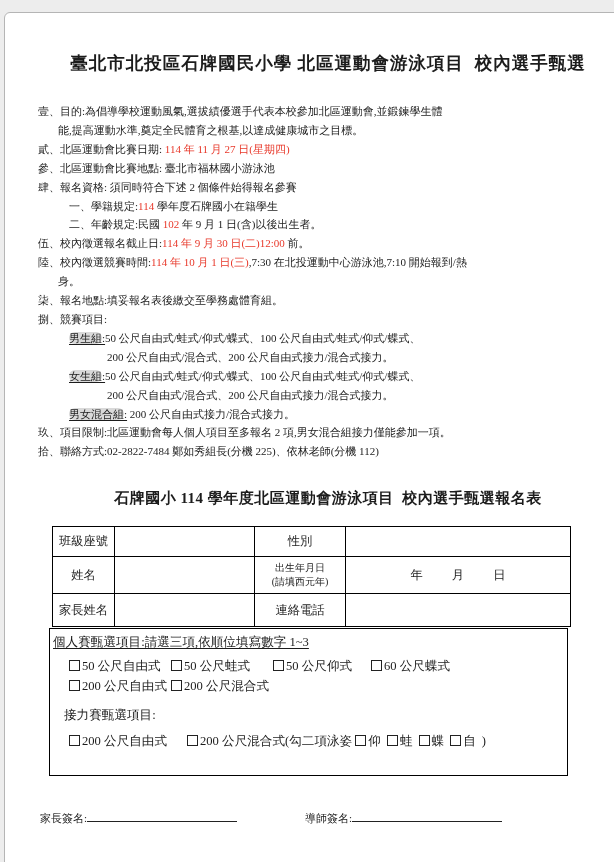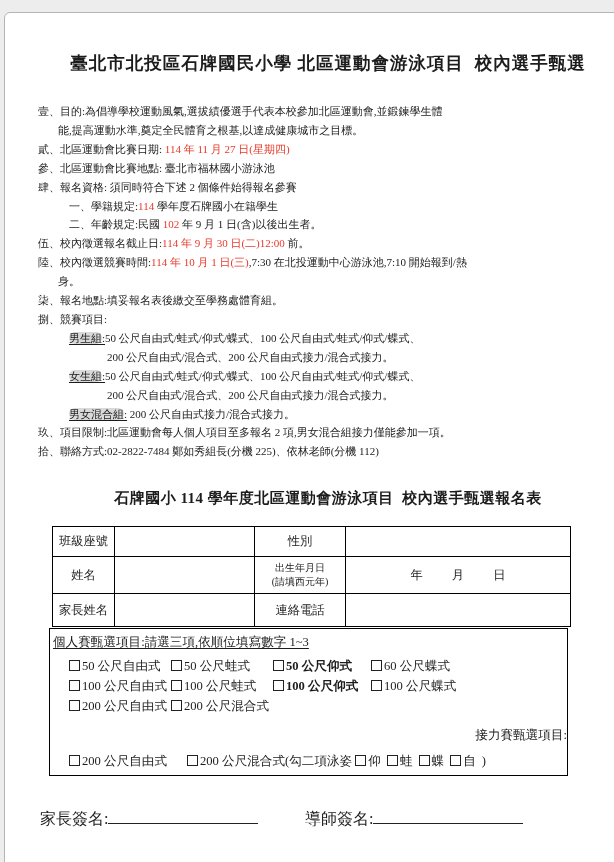--- a/index.html
+++ b/index.html
@@ -47,30 +47,30 @@
   .dob-small { font-size:10px; line-height:14px; }
   .ymd { word-spacing:26px; font-size:13px; }
   .sel-box {
     position:absolute; top:615px; left:44px; width:517px; height:146px;
     border:1.4px solid #000; font-size:12.6px;
   }
   .sel-heading { margin:5px 0 0 3px; }
   .cb-row { margin-left:19px; height:20px; }
   .cb-row.first { margin-top:7px; }
   .cb-cell { display:inline-block; vertical-align:top; }
-  .w1{width:102px;} .w2{width:102px;} .w3{width:98px;font-weight:bold;}
+  .w1{width:102px;} .w2{width:102px;} .w3{width:98px;}
   .cb {
     display:inline-block; width:9px; height:9px; border:1.2px solid #222;
     margin-right:2px; vertical-align:-1px; background:#fff;
   }
-  .relay-heading { margin:9px 0 0 14px;text-align:right; }
+  .relay-heading { margin:9px 0 0 14px; }
   .relay-row { margin-left:19px; margin-top:9px; }
   .relay-gap { margin-left:20px; }
   .stroke { margin-right:6px; }
-  .sign-item { position:absolute; top:796px; font-size:16px; }
+  .sign-item { position:absolute; top:796px; font-size:11px; }
   .sign-parent { left:35px; }
   .sign-teacher { left:300px; }
   .sign-line {
     display:inline-block; width:150px; height:12px;
     border-bottom:1.2px solid #222; vertical-align:baseline;
   }
 </style>
 </head>
 <body>
 
@@ -129,23 +129,20 @@
   </tbody>
     </table>
 
   <div class="sel-box">
     <div class="sel-heading"><span class="u">個人賽甄選項目:請選三項,依順位填寫數字 1~3</span></div>
 
     <div class="cb-row first">
       <span class="cb-cell w1"><span class="cb"></span><span>50 公尺自由式</span></span><span class="cb-cell w2"><span class="cb"></span><span>50 公尺蛙式</span></span><span class="cb-cell w3"><span class="cb"></span><span>50 公尺仰式</span></span><span class="cb-cell"><span class="cb"></span><span>60 公尺蝶式</span></span>
     </div>
     <div class="cb-row">
-      <span class="cb-cell w1"><span class="cb"></span><span>100 公尺自由式</span></span><span class="cb-cell w2"><span class="cb"></span><span>100 公尺蛙式</span></span><span class="cb-cell w3"><span class="cb"></span><span>100 公尺仰式</span></span><span class="cb-cell"><span class="cb"></span><span>100 公尺蝶式</span></span>
-    </div>
-    <div class="cb-row">
       <span class="cb-cell w1"><span class="cb"></span><span>200 公尺自由式</span></span><span class="cb-cell"><span class="cb"></span><span>200 公尺混合式</span></span>
     </div>
 
     <div class="relay-heading">接力賽甄選項目:</div>
     <div class="relay-row">
       <span><span class="cb"></span><span>200 公尺自由式</span></span><span class="relay-gap"><span class="cb"></span><span>200 公尺混合式(勾二項泳姿</span> <span class="stroke"><span class="cb"></span><span>仰</span></span><span class="stroke"><span class="cb"></span><span>蛙</span></span><span class="stroke"><span class="cb"></span><span>蝶</span></span><span class="stroke"><span class="cb"></span><span>自</span></span><span>)</span></span>
     </div>
   </div>
 
   <div class="sign-item sign-parent">

